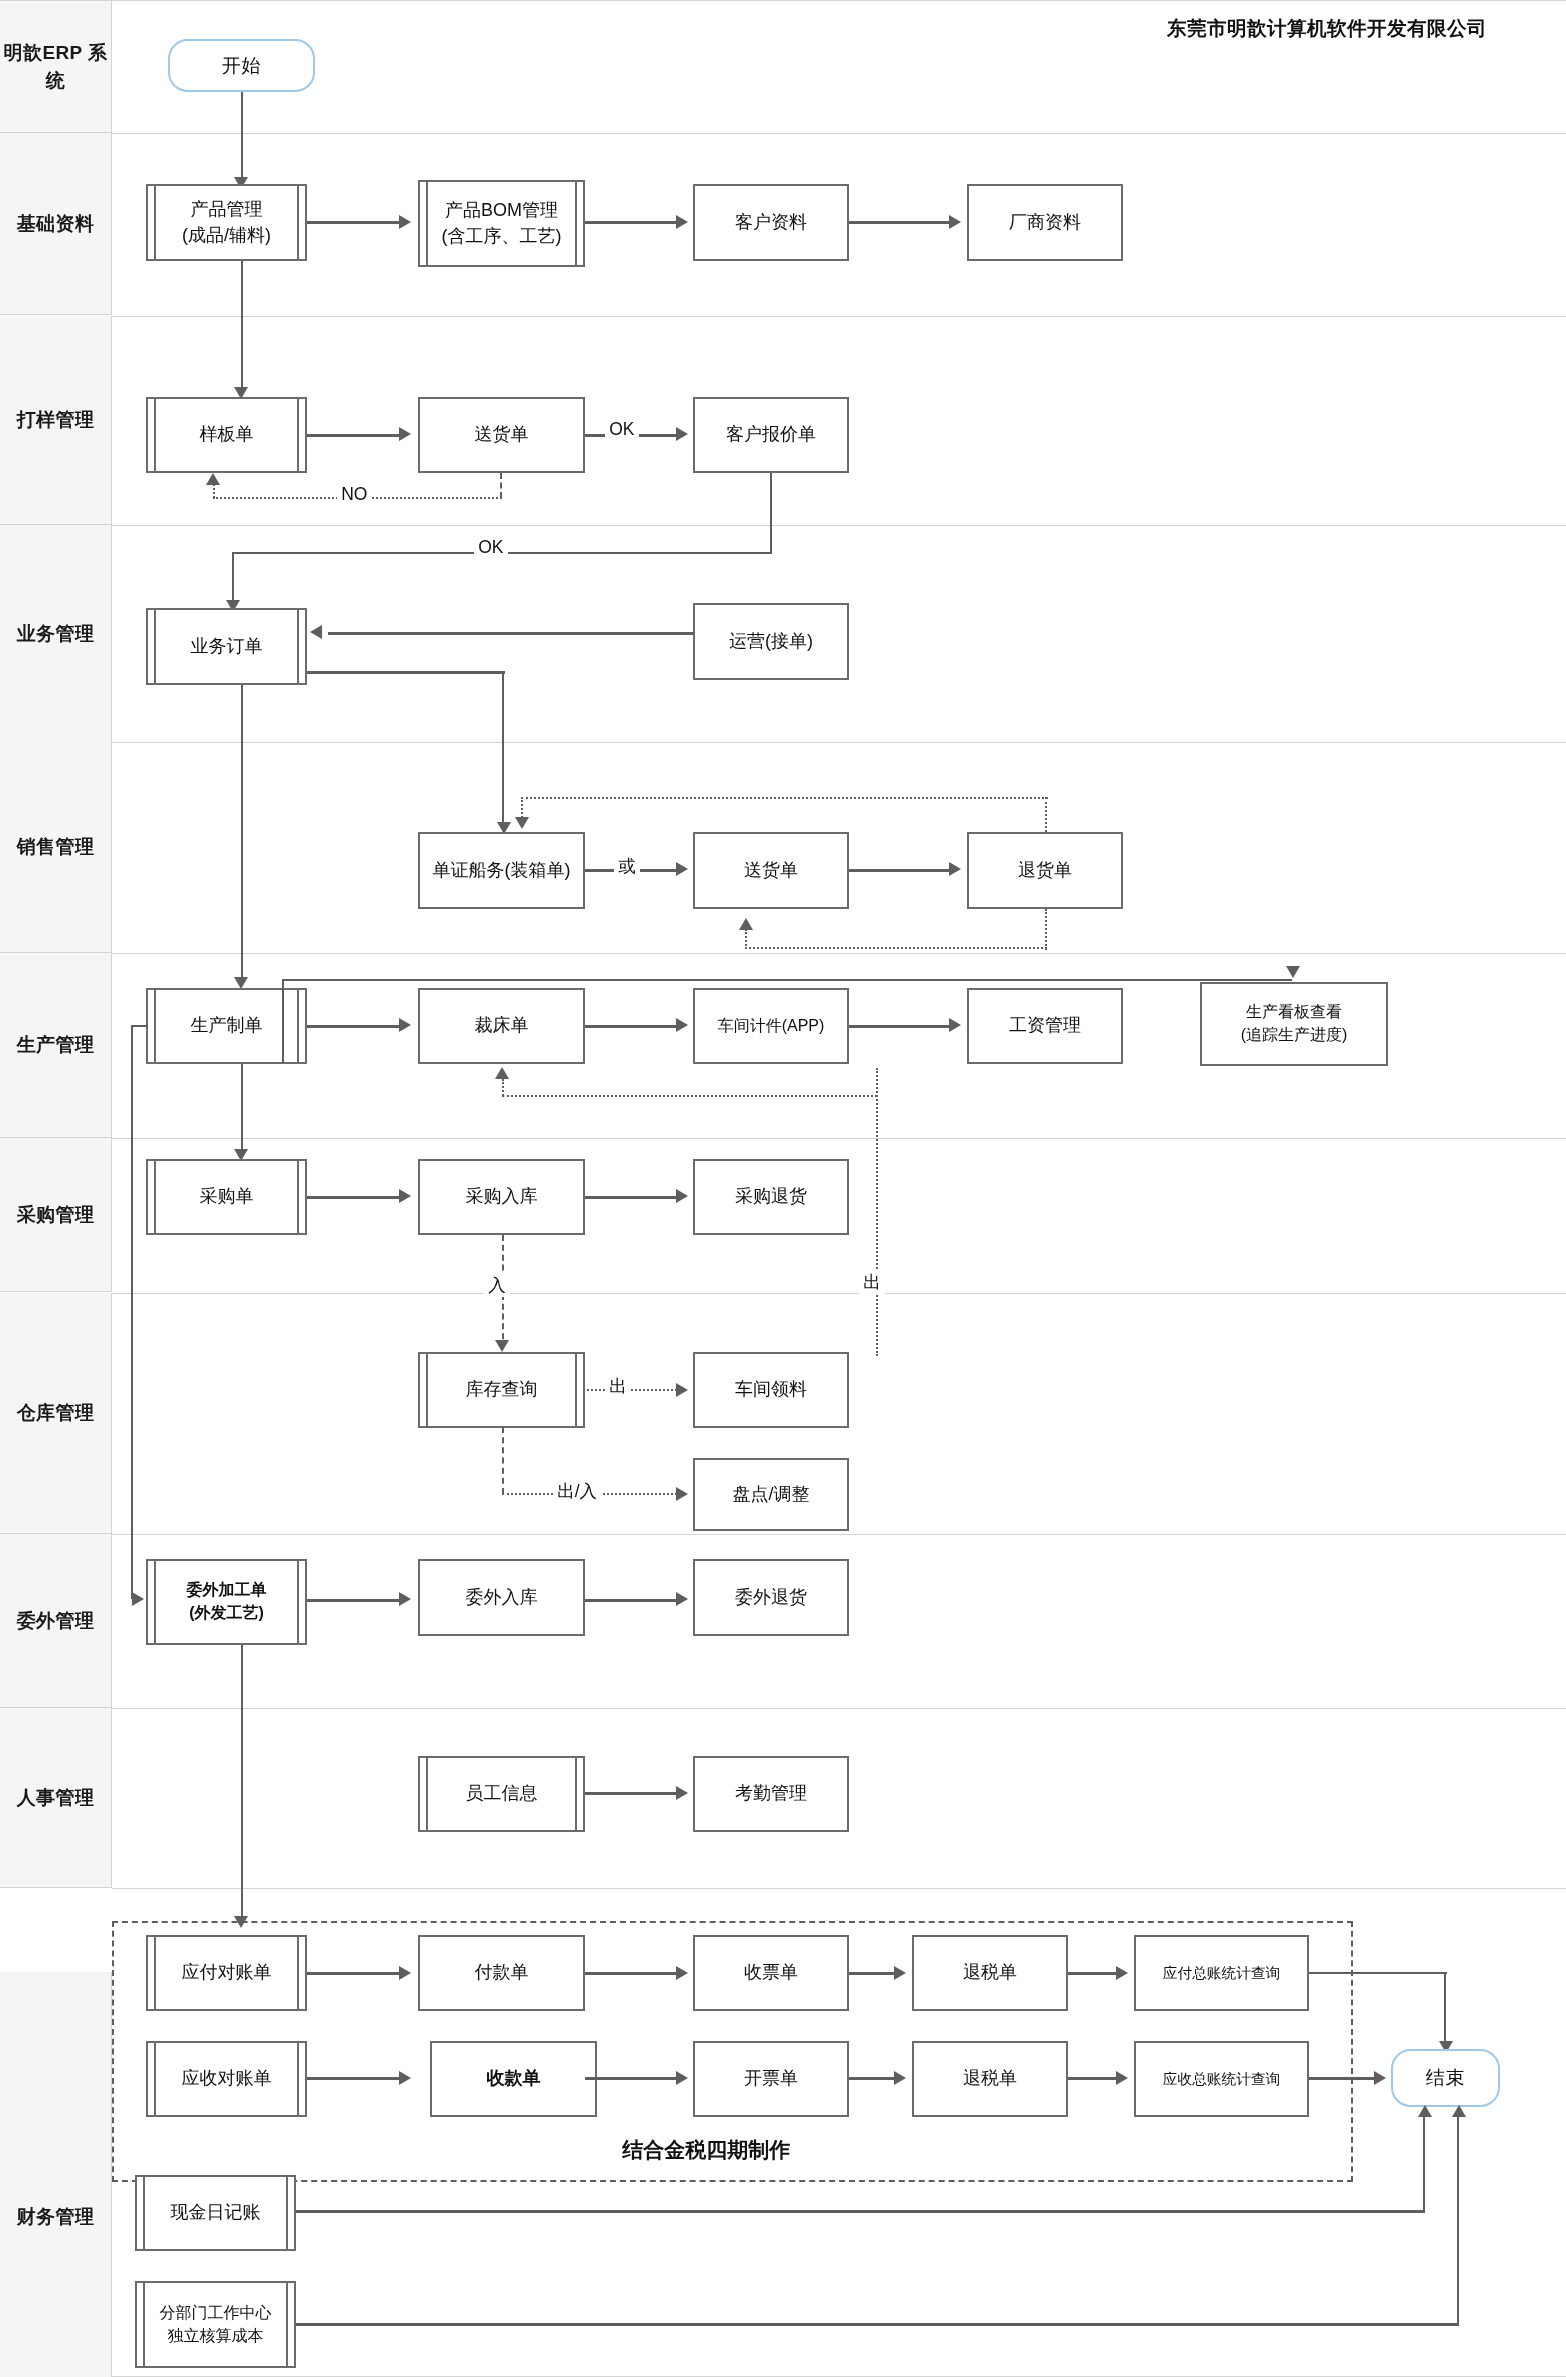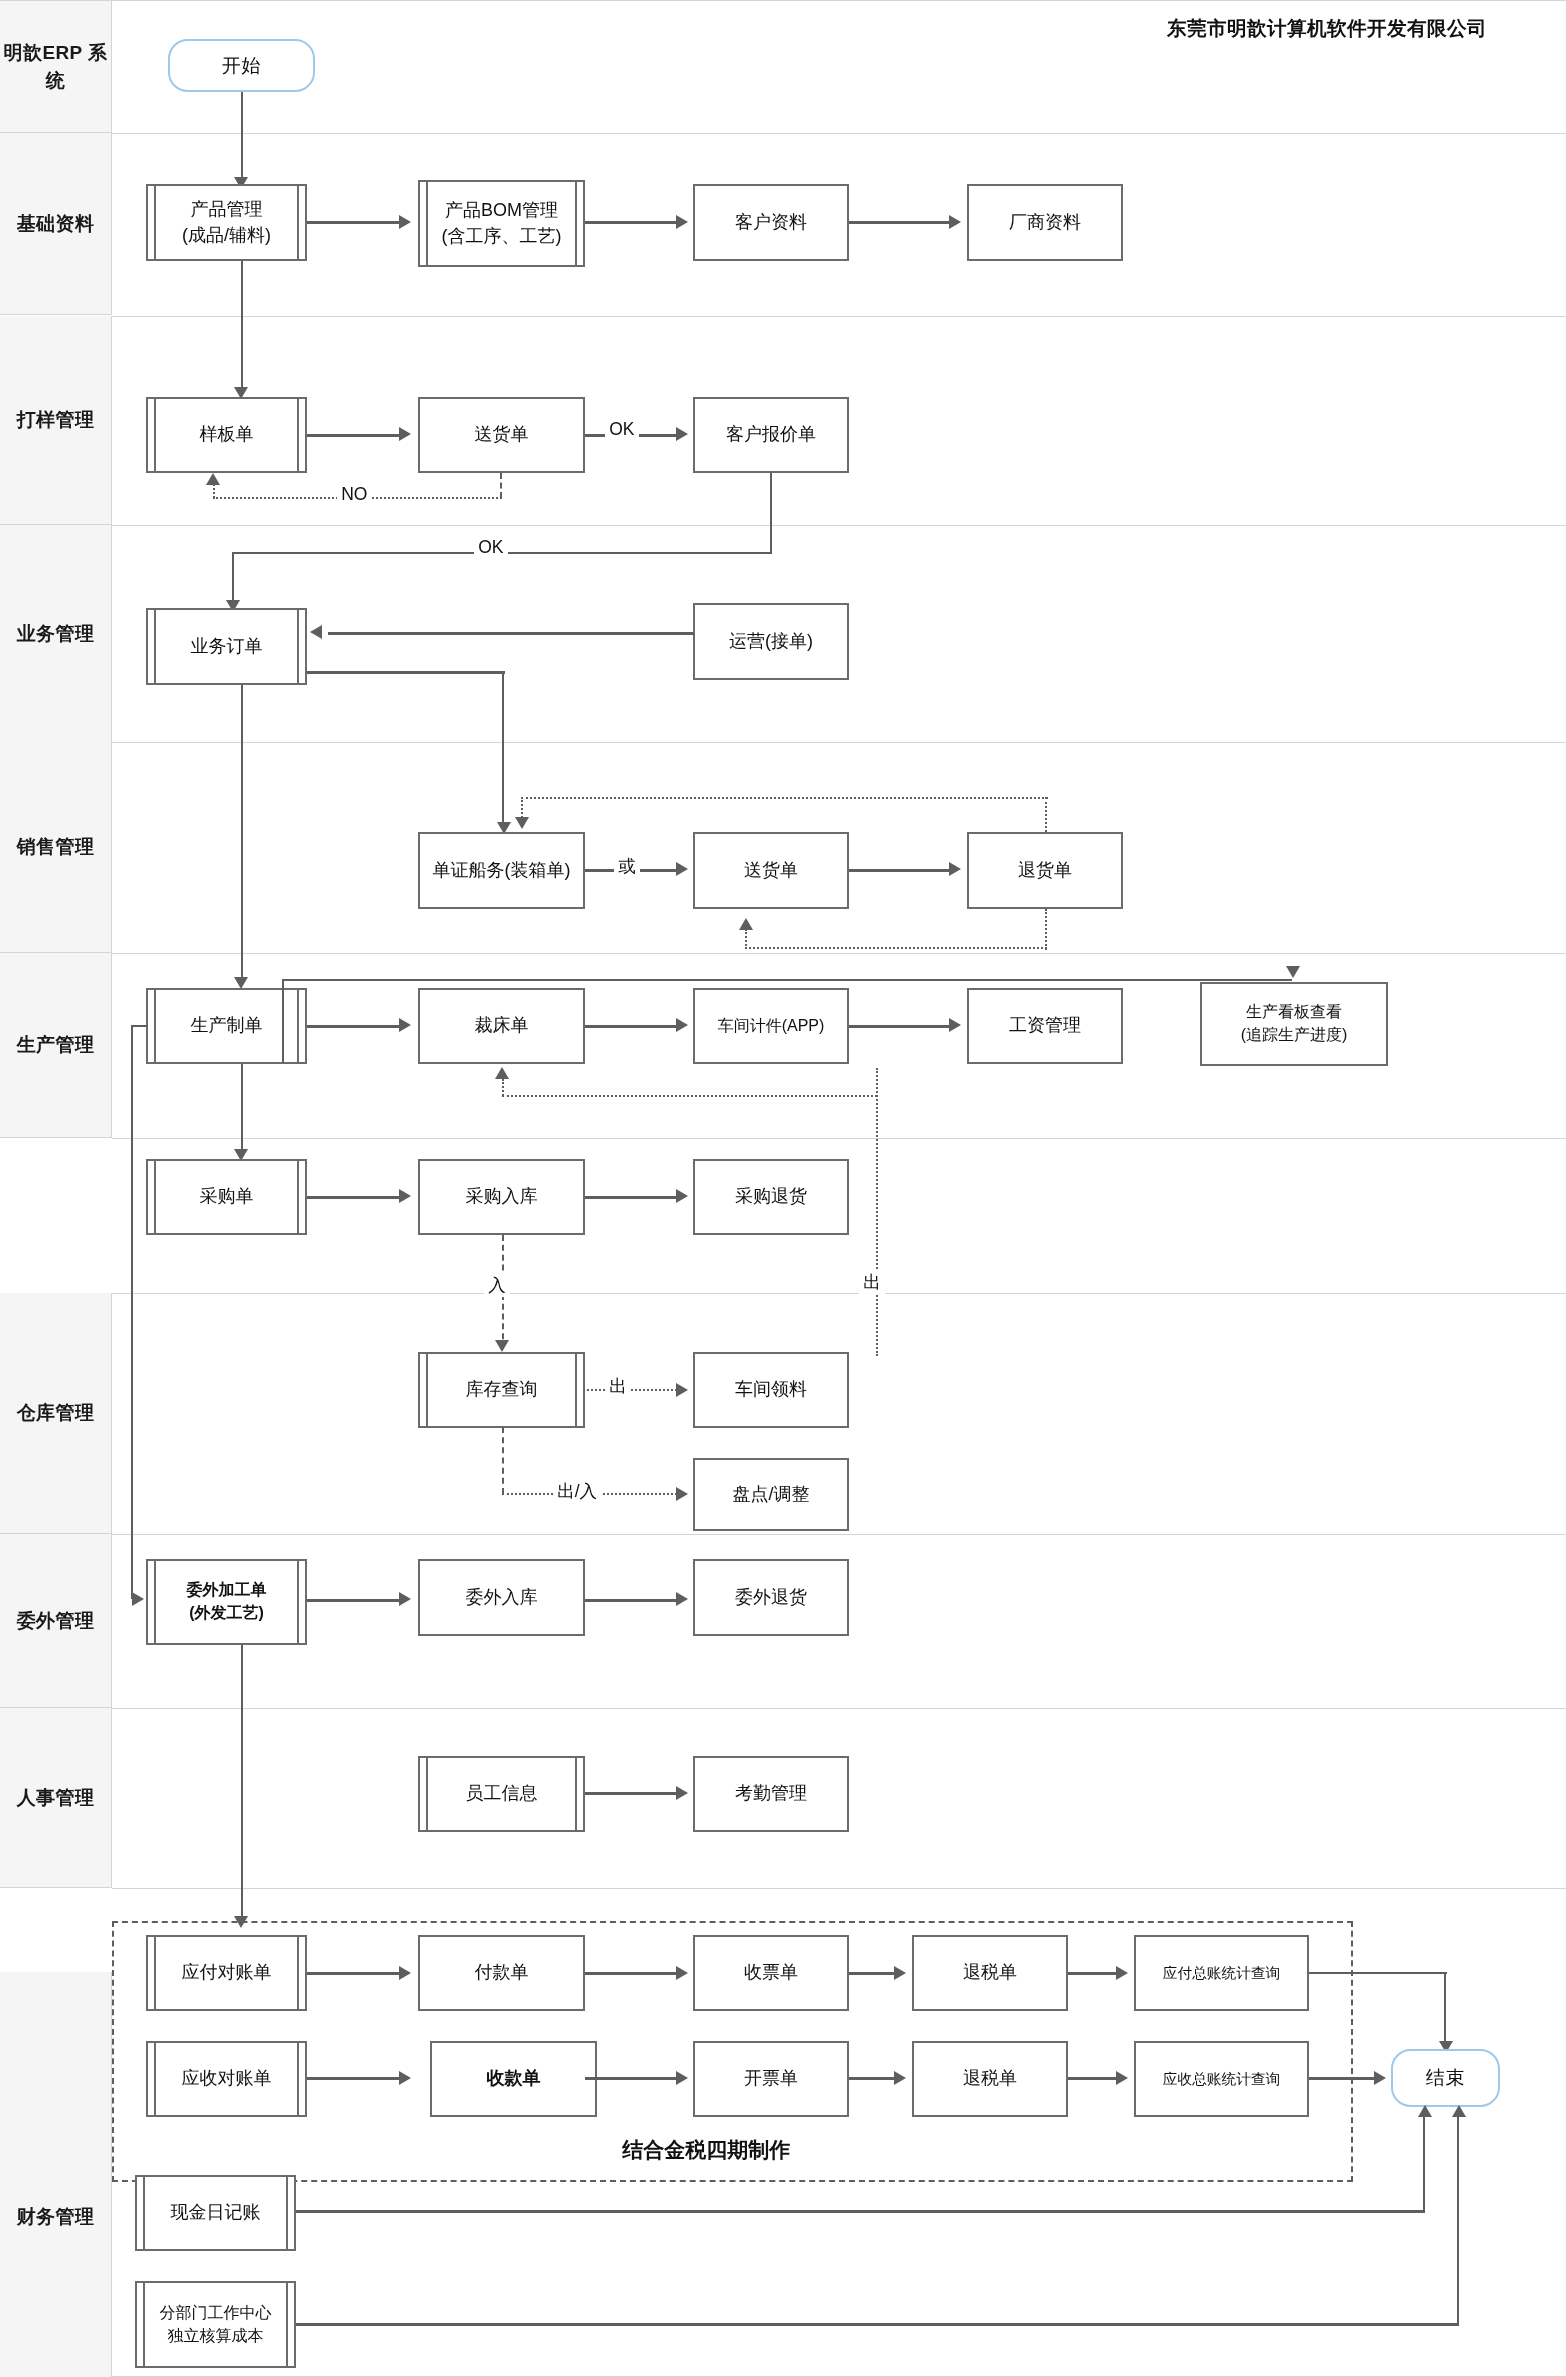--- a/index.html
+++ b/index.html
@@ -156,20 +156,21 @@
 
   <div class="doc-title" style="left:1167px; top:15.4px;">东莞市明歆计算机软件开发有限公司</div>
 
   <div class="lane-label first" style="top:0px; height:133px;">明歆ERP
 系统</div>
   <div class="lane-label" style="top:133px; height:182px;">基础资料</div>
   <div class="lane-label" style="top:316px; height:209px;">打样管理</div>
   <div class="lane-label" style="top:525px; height:218px;">业务管理</div>
   <div class="lane-label" style="top:742px; height:211px;">销售管理</div>
   <div class="lane-label" style="top:953px; height:185px;">生产管理</div>
+  <div class="lane-label" style="top:1138px; height:154px;">采购管理</div>
   <div class="lane-label" style="top:1293px; height:241px;">仓库管理</div>
   <div class="lane-label" style="top:1534px; height:174px;">委外管理</div>
   <div class="lane-label" style="top:1708px; height:180px;">人事管理</div>
   <div class="lane-label" style="top:1972px; height:490px;">财务管理</div>
 
   <div class="lane-sep" style="top:0px;"></div>
   <div class="lane-sep" style="top:133px;"></div>
   <div class="lane-sep" style="top:316px;"></div>
   <div class="lane-sep" style="top:525px;"></div>
   <div class="lane-sep" style="top:742px;"></div>

